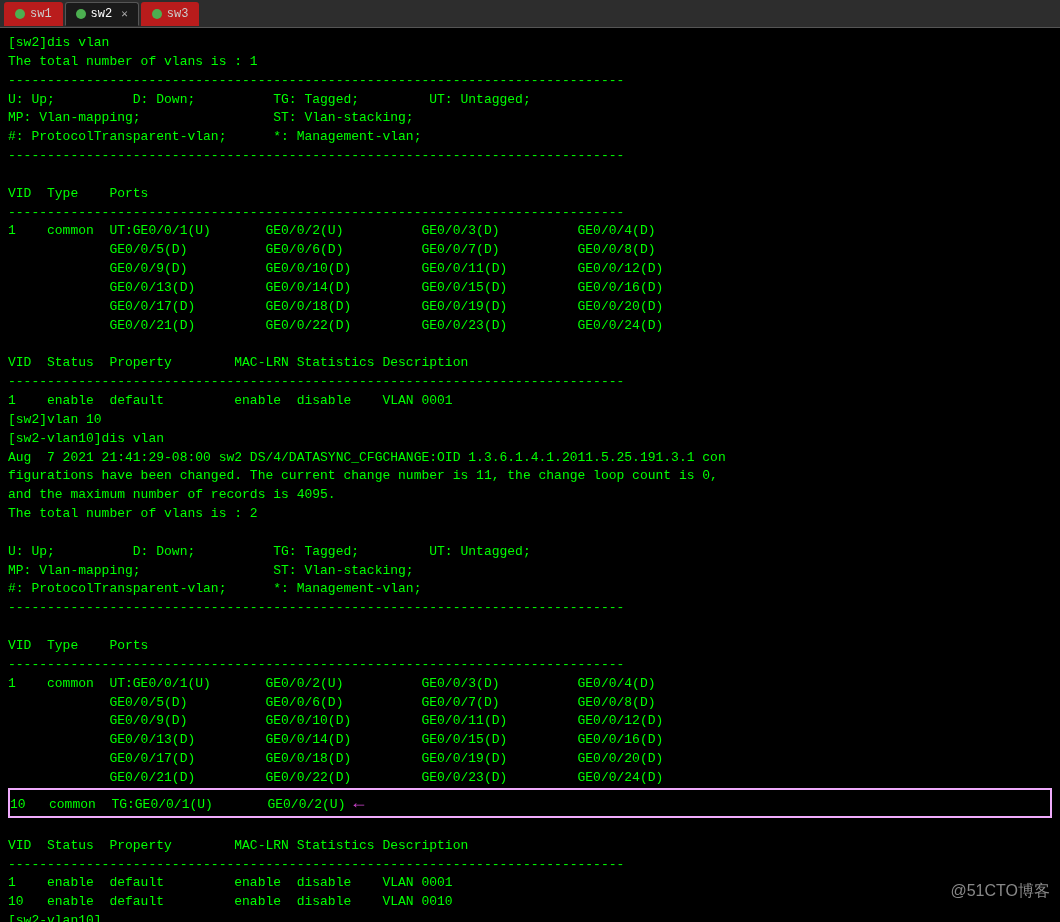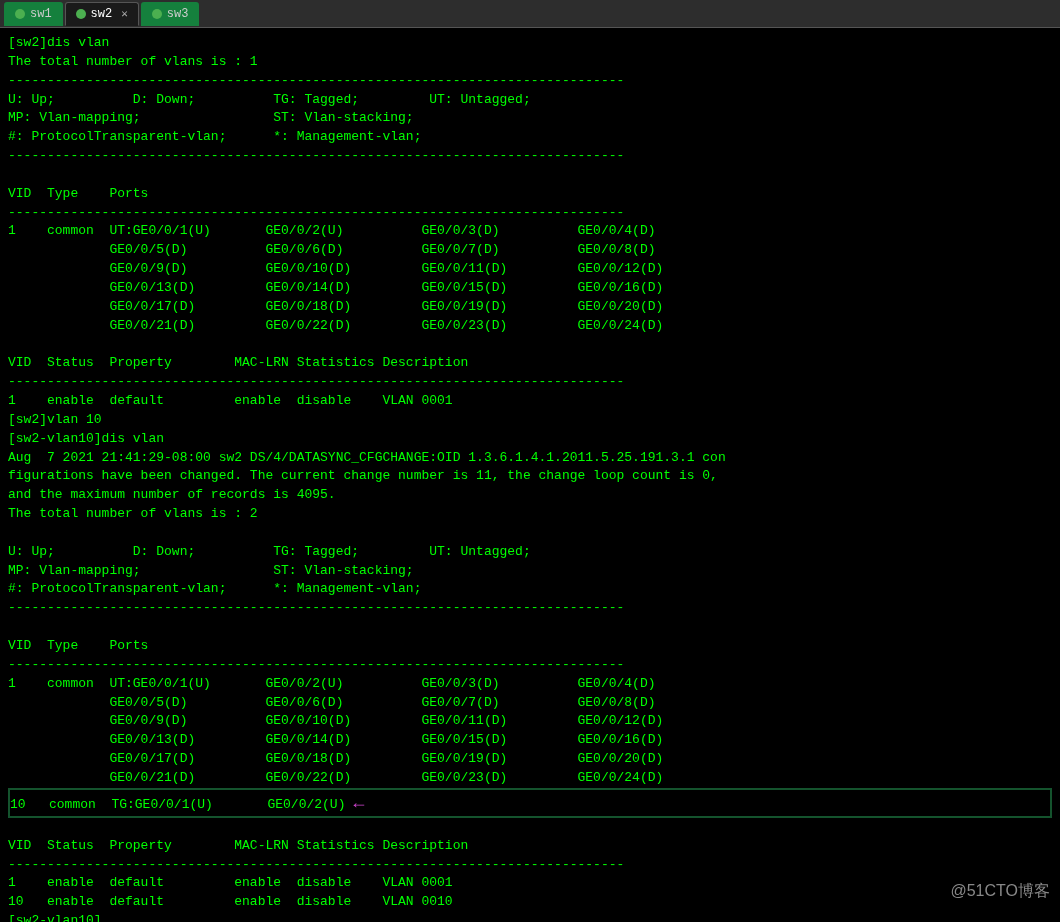--- a/index.html
+++ b/index.html
@@ -23,21 +23,21 @@
     .tab {
       display: flex;
       align-items: center;
       padding: 4px 10px;
       font-size: 12px;
       color: #ccc;
       cursor: pointer;
       border: 1px solid transparent;
       margin-right: 2px;
       border-radius: 3px 3px 0 0;
-      background: #15803d;
+      background: #b91c1c;
       gap: 5px;
     }
     .tab.active {
       background: #1a1a1a;
       color: #fff;
       border-color: #555;
       border-bottom-color: #1a1a1a;
     }
     .tab .tab-icon {
       width: 10px;
@@ -68,21 +68,21 @@
       right: 10px;
       color: #888;
       font-size: 16px;
       font-family: sans-serif;
     }
     .line {
       display: block;
       min-height: 1.45em;
     }
     .highlighted-line {
-      border: 2px solid #14532d;
+      border: 2px solid #f0abfc;
       display: block;
       position: relative;
     }
   </style>
 </head>
 <body>
 
 <div class="tab-bar">
   <div class="tab">
     <span class="tab-icon"></span>

